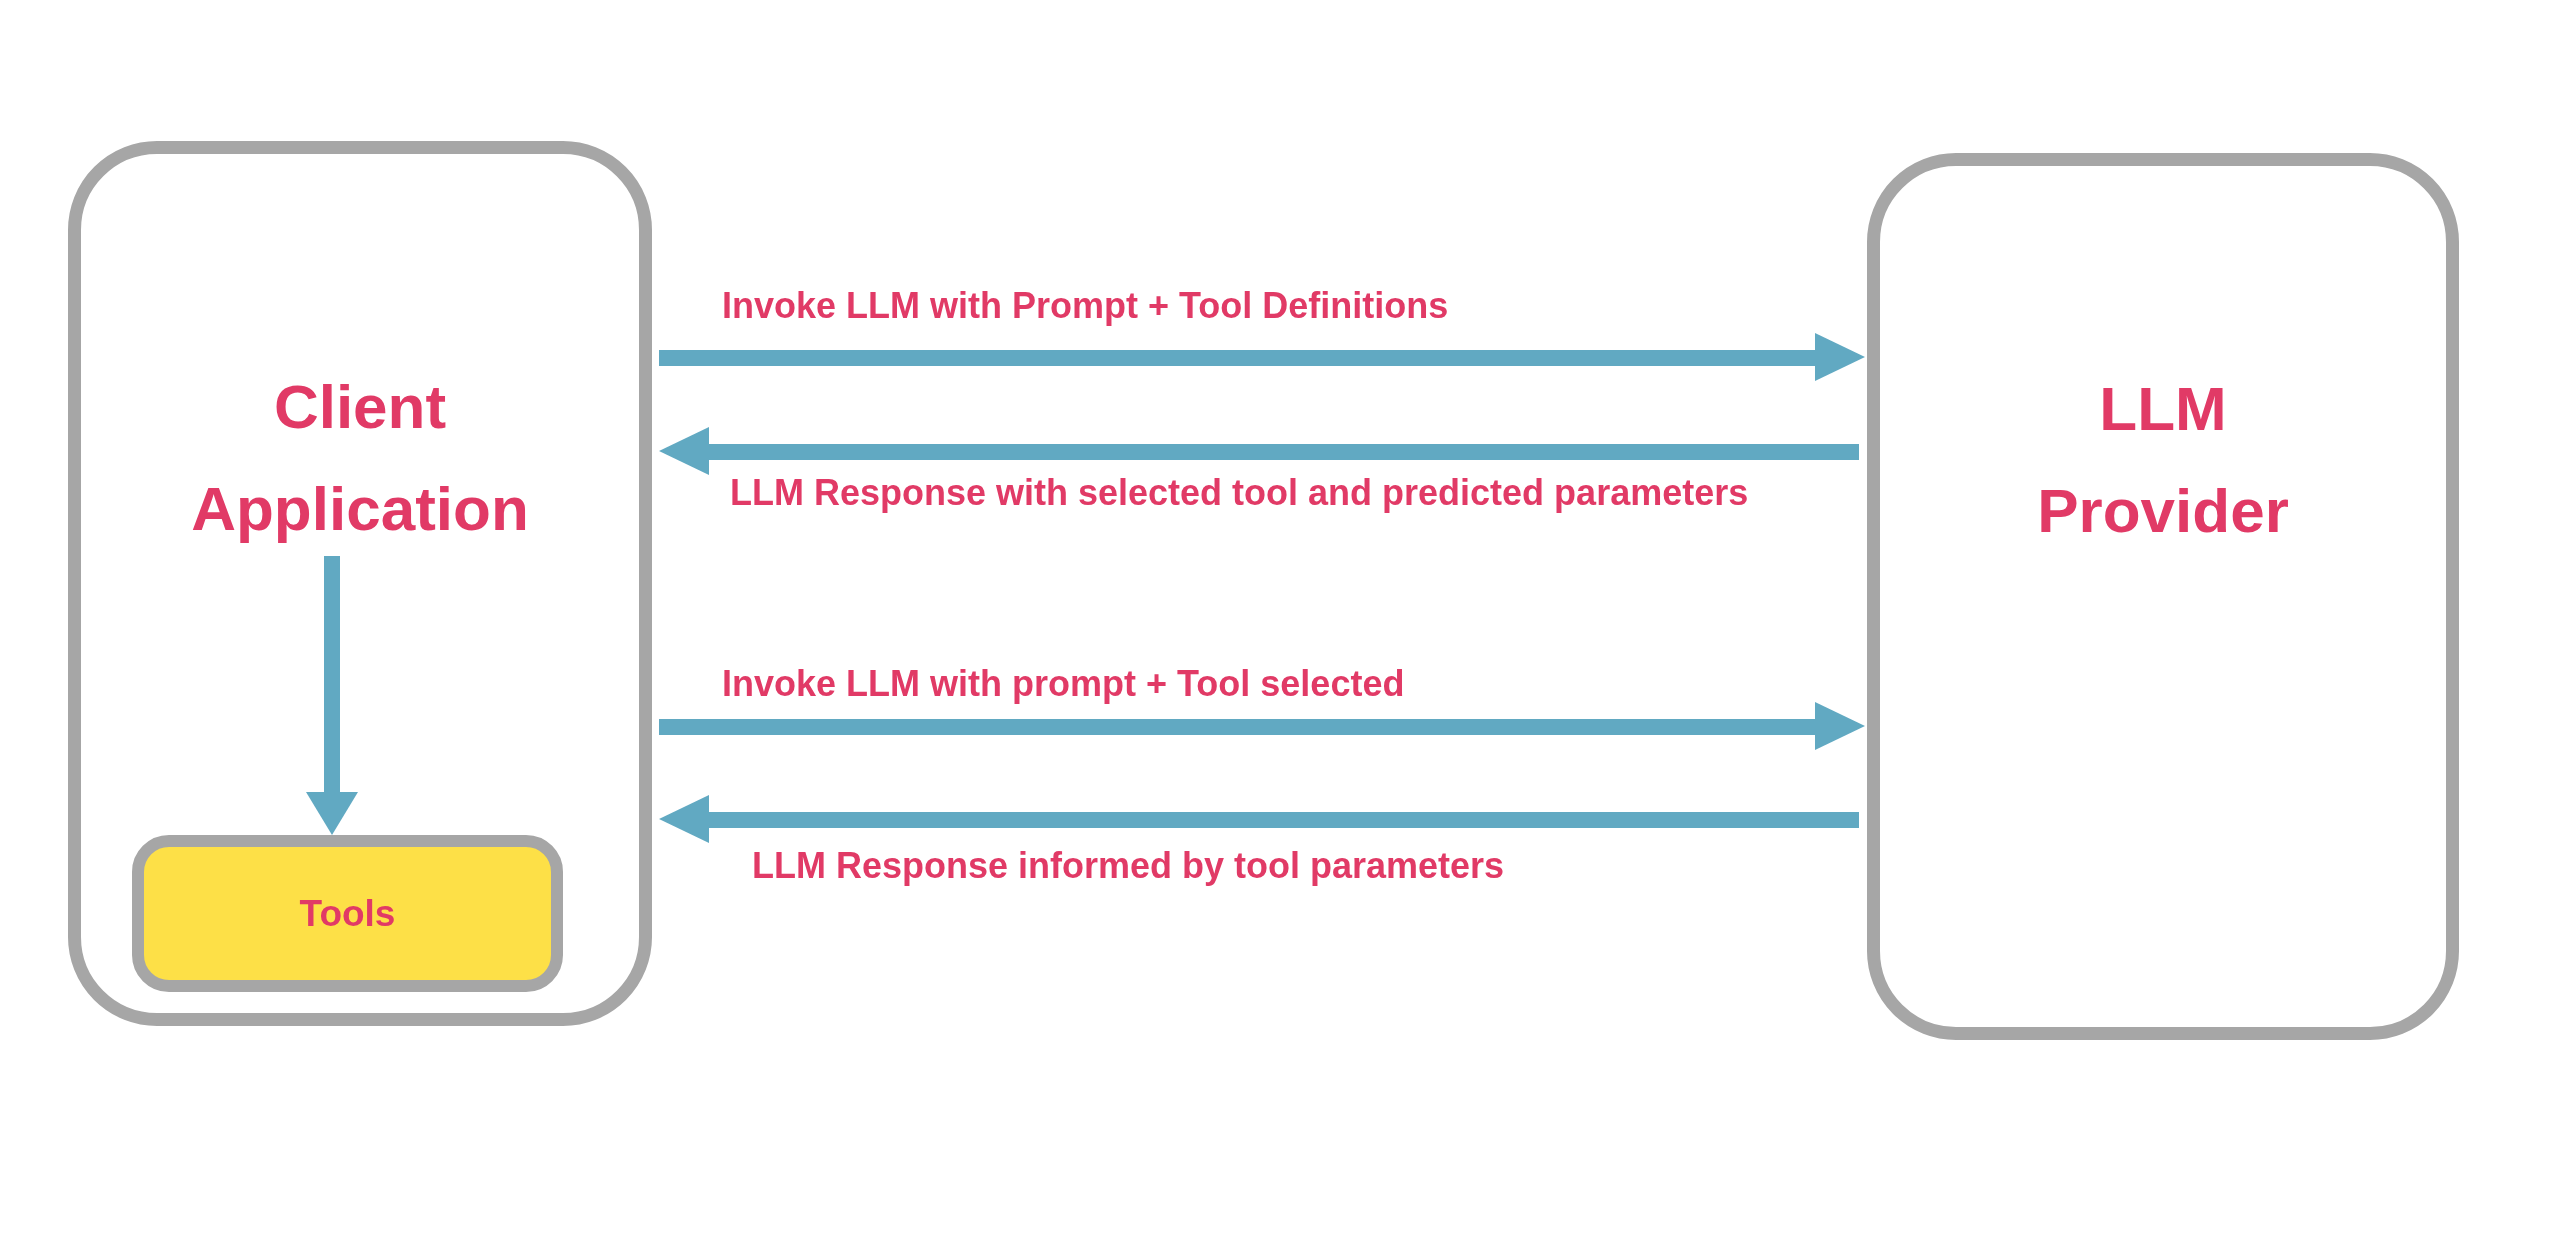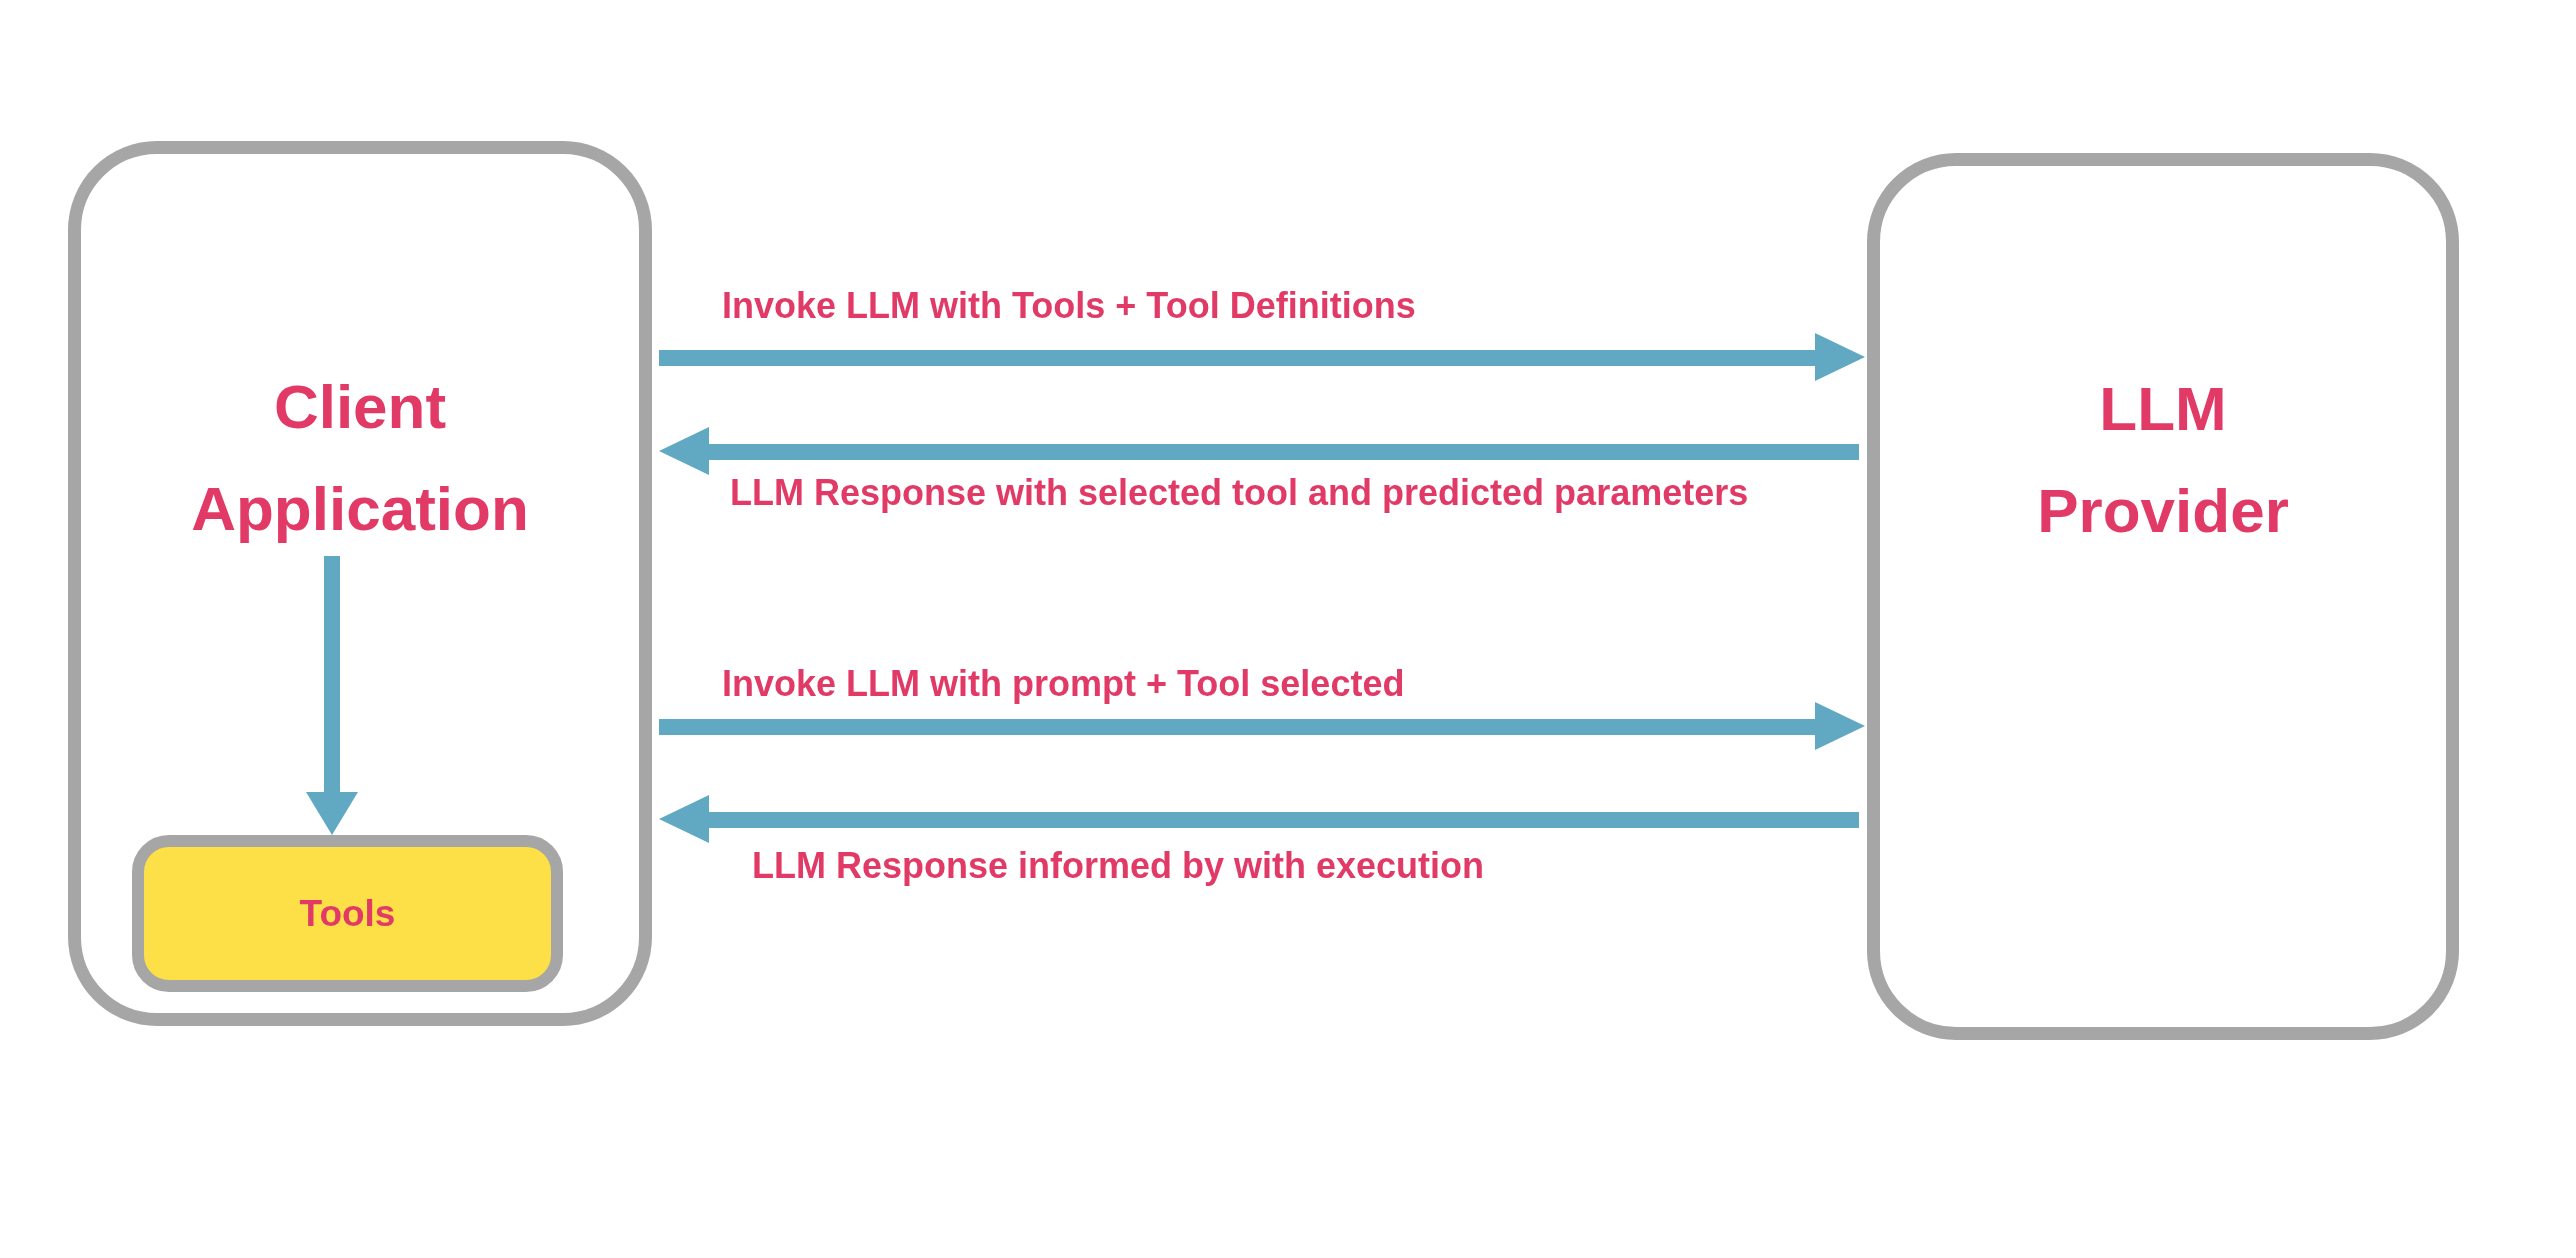--- a/index.html
+++ b/index.html
@@ -89,41 +89,41 @@
       <span>Tools</span>
     </div>
   </div>
 
   <div>
     <div class="shaft" style="left:324px;top:556px;width:16.4px;height:237px;"></div>
     <div class="head head-down" style="left:306px;top:792px;"></div>
   </div>
 
   <div>
-    <div class="flow-label" style="left:722px;top:285px;">Invoke LLM with Tools + Tool Definitions</div>
+    <div class="flow-label" style="left:722px;top:285px;">Invoke LLM with Prompt + Tool Definitions</div>
     <div class="shaft" style="left:659px;top:350px;width:1156px;height:16.4px;"></div>
     <div class="head head-right" style="left:1815px;top:333px;"></div>
   </div>
 
   <div>
     <div class="head head-left" style="left:659px;top:427px;"></div>
     <div class="shaft" style="left:709px;top:444px;width:1150px;height:16.4px;"></div>
     <div class="flow-label" style="left:730px;top:472px;">LLM Response with selected tool and predicted parameters</div>
   </div>
 
   <div>
     <div class="flow-label" style="left:722px;top:663px;">Invoke LLM with prompt + Tool selected</div>
     <div class="shaft" style="left:659px;top:719px;width:1156px;height:16.4px;"></div>
     <div class="head head-right" style="left:1815px;top:702px;"></div>
   </div>
 
   <div>
     <div class="head head-left" style="left:659px;top:795px;"></div>
     <div class="shaft" style="left:709px;top:812px;width:1150px;height:16.4px;"></div>
-    <div class="flow-label" style="left:752px;top:845px;">LLM Response informed by with execution</div>
+    <div class="flow-label" style="left:752px;top:845px;">LLM Response informed by tool parameters</div>
   </div>
 
   <div class="entity-box box-llm">
     <div class="entity-title title-llm">LLM Provider</div>
 
   </div>
 
 </div>
 
 

